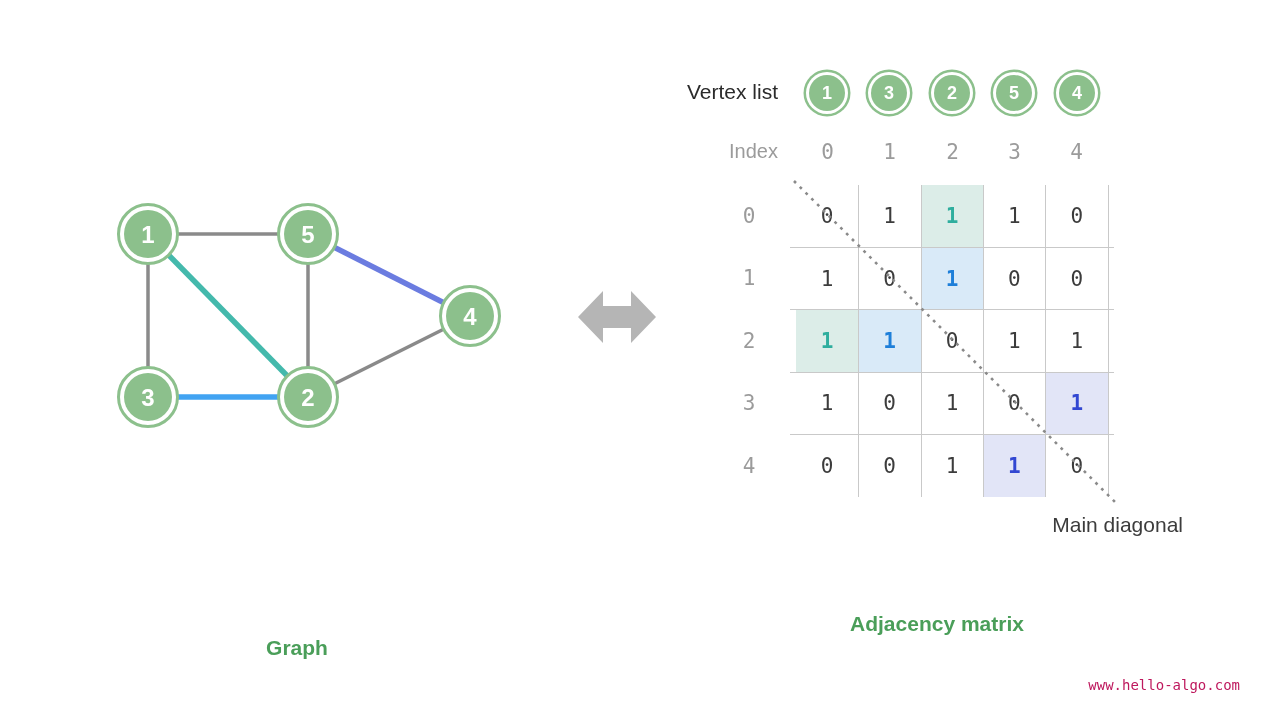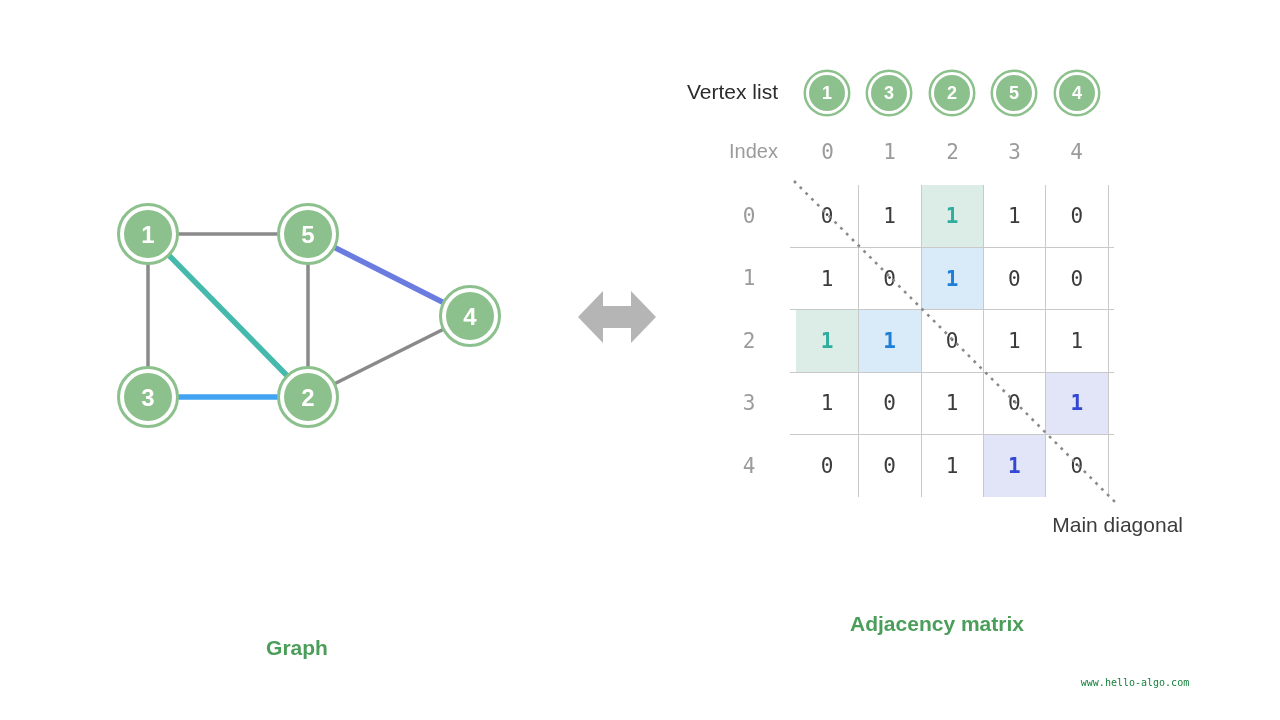--- a/index.html
+++ b/index.html
@@ -32,21 +32,21 @@
   .vline{top:185px;width:1px;height:312px;background:#c9c9c9;z-index:2;}
   .hline{left:790px;width:324px;height:1px;background:#c9c9c9;z-index:2;}
 
   .main-diag-label{left:1000px;top:513px;width:183px;text-align:right;
                    font-size:21px;font-weight:normal;color:#3c3c3c;}
 
   
   .caption{font-size:21px;font-weight:bold;color:#4a9e59;text-align:center;}
   #caption-graph{left:197px;top:592px;width:200px;margin-top:44px;}
   #caption-matrix{left:787px;top:612px;width:300px;}
-  #watermark{left:1030px;top:677px;width:210px;text-align:center;font-size:10px;color:#15803d;}
+  #watermark{left:1030px;top:677px;width:210px;text-align:right;font-size:14px;color:#be185d;}
 
   #diagram-svg{left:0;top:0;z-index:3;pointer-events:none;}
 </style>
 </head>
 <body>
 
 <div id="canvas">
 
   <svg id="diagram-svg" class="abs" width="1280" height="720" viewBox="0 0 1280 720">
 

